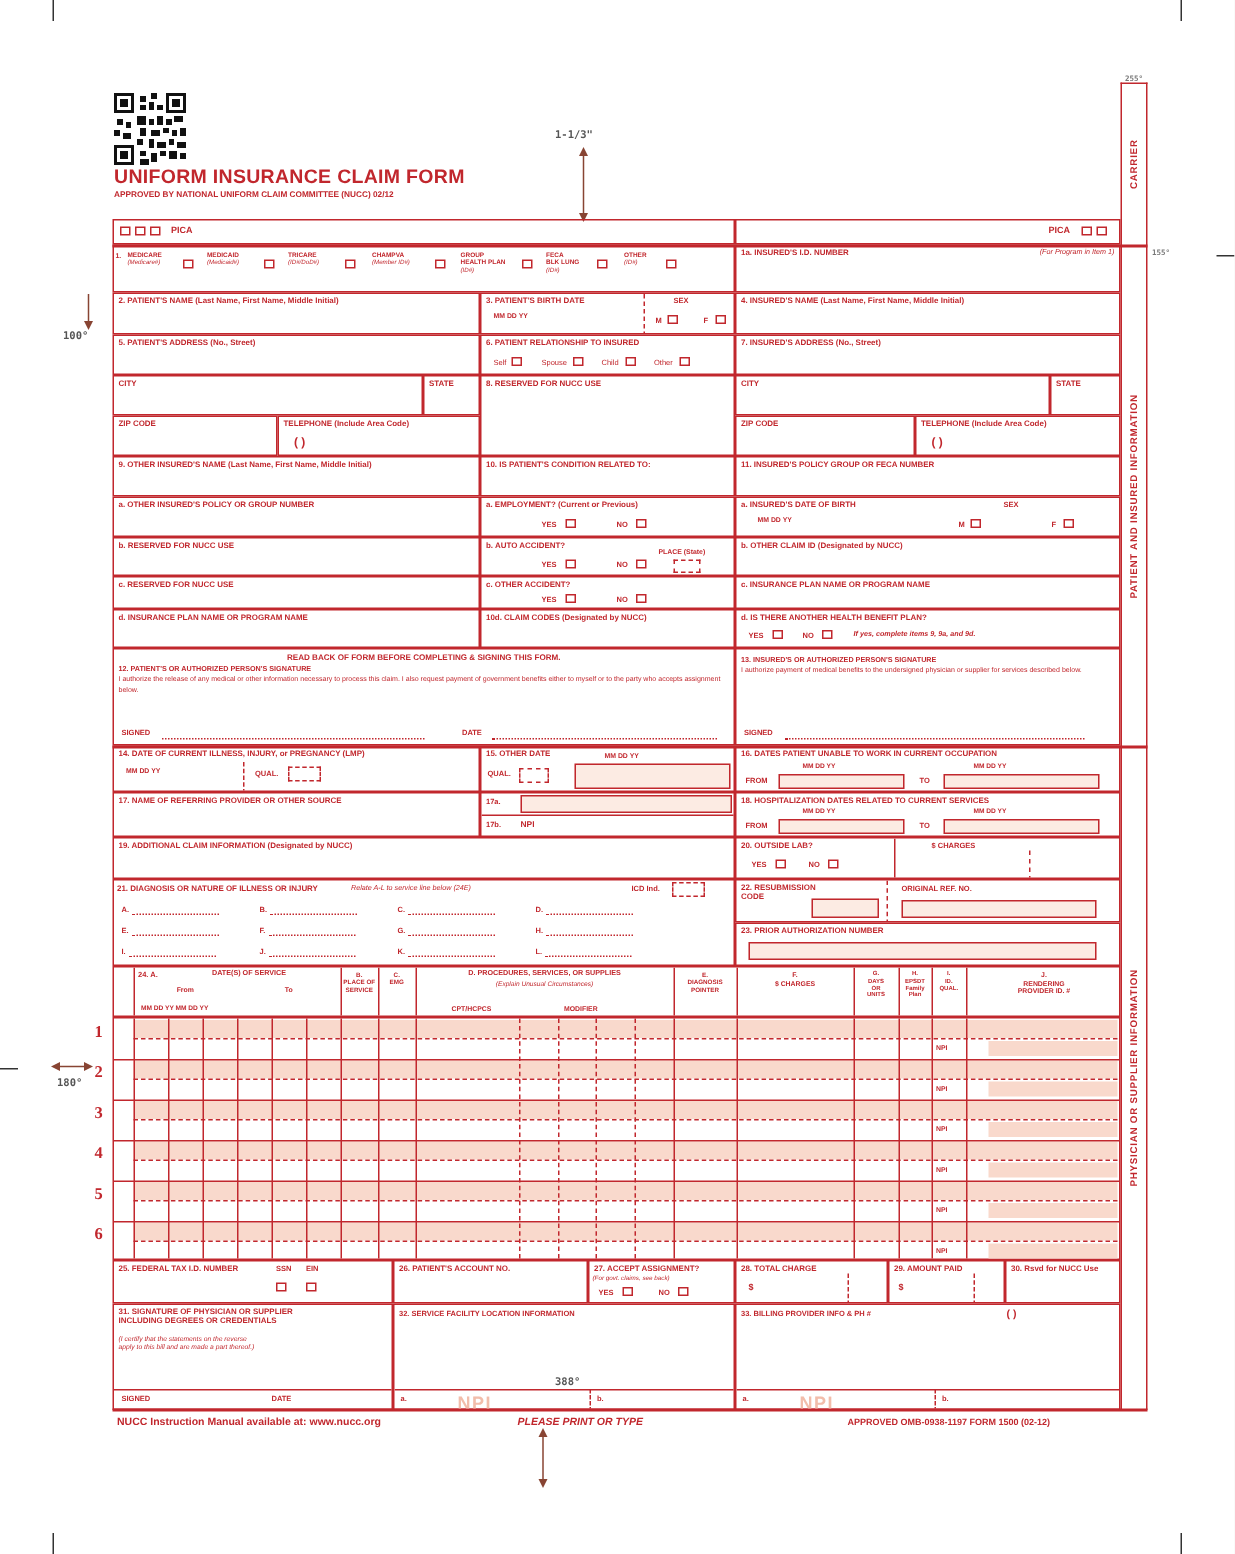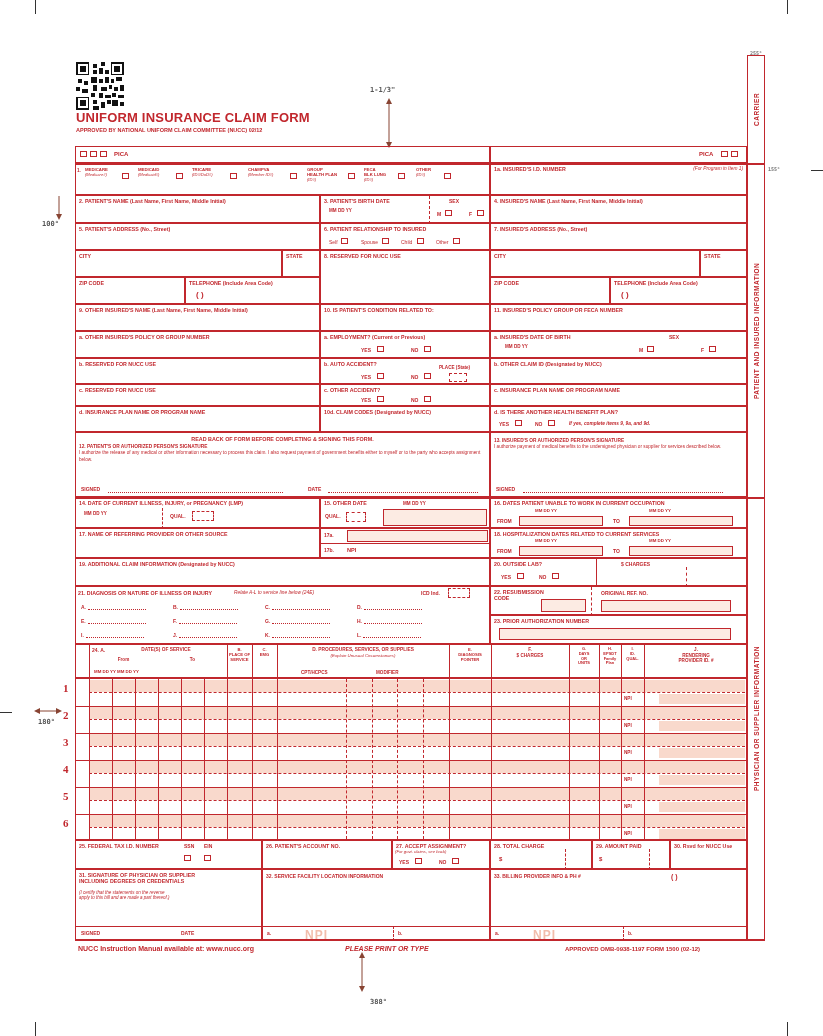--- a/index.html
+++ b/index.html
@@ -78,21 +78,21 @@
     <line x1="4" y1="6" x2="24" y2="6" stroke="#884433" stroke-width="1"></line>
     <path d="M0 6 L6 3 L6 9 Z" fill="#884433"></path>
       <path d="M28 6 L22 3 L22 9 Z" fill="#884433"></path>
   </svg>
   <div class="ann" style="left:38px;top:718px">180°</div>
   <svg class="abs" style="left:356px;top:952px" width="12" height="40">
     <line x1="6" y1="4" x2="6" y2="36" stroke="#884433" stroke-width="1"></line>
     <path d="M6 0 L3 6 L9 6 Z" fill="#884433"></path>
       <path d="M6 40 L3 34 L9 34 Z" fill="#884433"></path>
   </svg>
-  <div class="ann" style="left:370px;top:998px">388°</div>
+  <div class="ann" style="left:370px;top:917px">388°</div>
   <div class="ann sm" style="left:750px;top:50px">255°</div>
   <div class="ann sm" style="left:768px;top:166px">155°</div>
 
   <svg class="qr" width="48" height="48" viewBox="0 0 25 25" shape-rendering="crispEdges">
     <rect width="25" height="25" fill="#fff"></rect>
     <path fill="#111" d="M0 0h7v7H0zM18 0h7v7h-7zM0 18h7v7H0z"></path>
     <path fill="#fff" d="M1 1h5v5H1zM19 1h5v5h-5zM1 19h5v5H1z"></path>
     <path fill="#111" d="M2 2h3v3H2zM20 2h3v3h-3zM2 20h3v3H2z"></path>
     <path fill="#111" d="M9 1h2v2H9zM13 0h2v2h-2zM9 4h2v2H9zM12 3h2v3h-2zM15 4h2v2h-2zM1 9h2v2H1zM4 10h2v2H4zM0 13h2v2H0zM3 14h3v2H3zM8 8h3v3H8zM12 9h2v2h-2zM15 8h2v3h-2zM18 9h2v2h-2zM21 8h3v2h-3zM9 12h2v3H9zM13 13h3v2h-3zM17 12h2v2h-2zM20 13h2v2h-2zM23 12h2v3h-2zM8 16h2v2H8zM12 16h2v3h-2zM15 17h3v2h-3zM19 16h2v2h-2zM22 17h3v2h-3zM9 20h2v2H9zM13 21h2v3h-2zM16 20h2v2h-2zM19 20h3v3h-3zM23 21h2v2h-2zM9 23h3v2H9z"></path>
   </svg>

